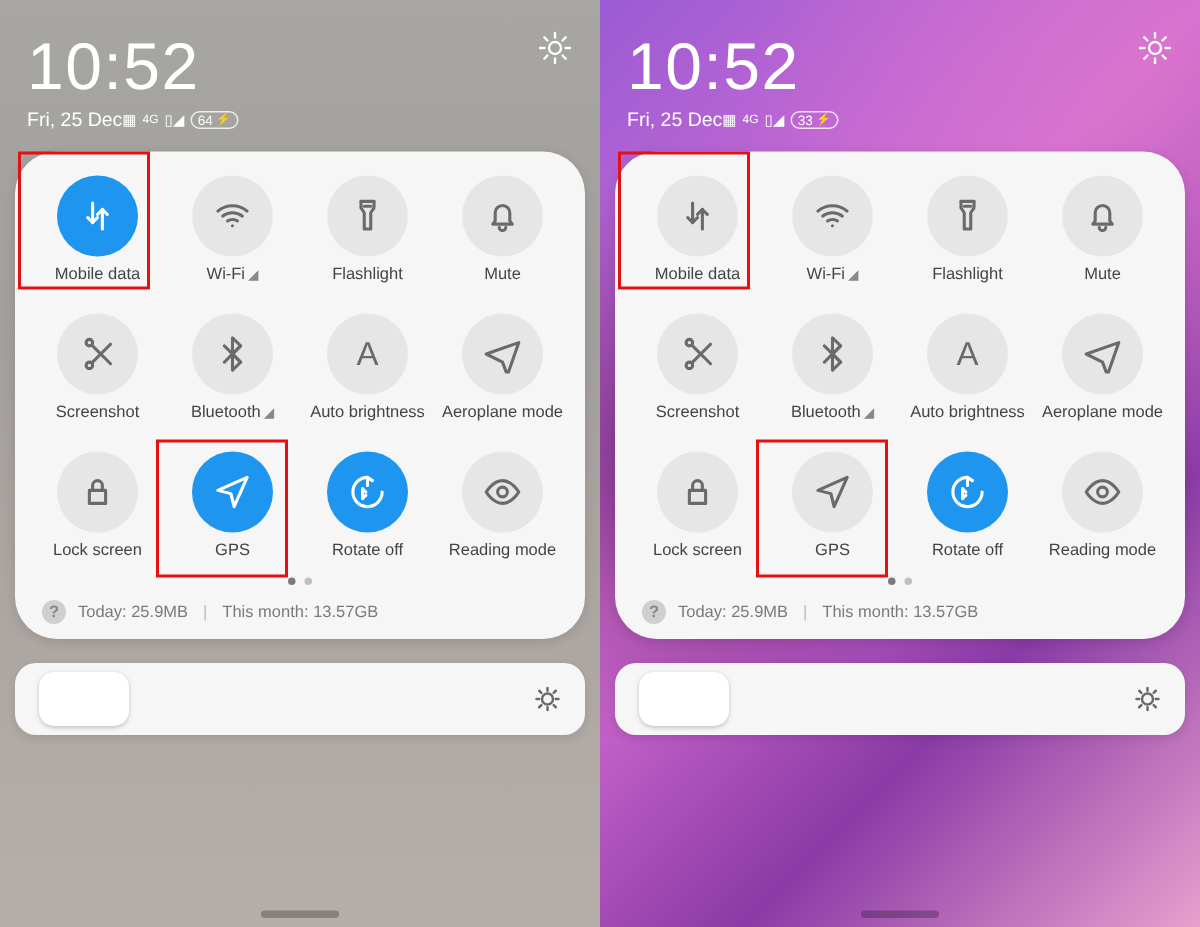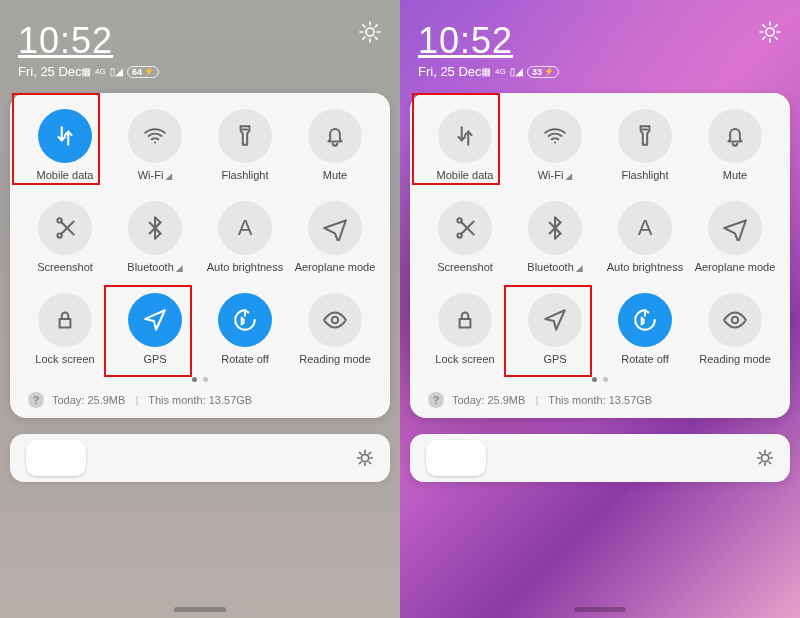--- a/index.html
+++ b/index.html
@@ -22,35 +22,35 @@
   .phone.right::before{
     content:''; position:absolute; inset:0;
     background: radial-gradient(circle at 10% 50%, rgba(80,20,90,.6), transparent 40%),
                 radial-gradient(circle at 90% 10%, rgba(220,120,200,.5), transparent 40%);
   }
   .status {
     position: relative;
     padding: 20px 18px 6px 18px;
     color: #fff;
   }
-  .time { font-size: 36px; font-weight: 300; letter-spacing: 1px; text-decoration: underline; }
+  .time { font-size: 44px; font-weight: 300; letter-spacing: 1px; }
   .date-row { display:flex; align-items:center; margin-top:2px;}
   .date { font-size: 13px; }
   .gear { width:24px; height:24px; color:#fff; }
   .sys-icons { display:flex; gap:4px; align-items:center; font-size:10px; color:#fff; }
   .batt {
     display:inline-flex; align-items:center; gap:2px;
     border:1px solid rgba(255,255,255,.8); border-radius:8px;
-    padding:0 4px; font-size:9px; font-weight:700;
+    padding:0 4px; font-size:9px; font-weight:400;
   }
   .panel {
     position:relative;
     margin: 8px 10px 0 10px;
     background: #f6f6f6;
-    border-radius: 16px;
+    border-radius: 28px;
     padding: 14px 10px 8px 10px;
     box-shadow: 0 2px 8px rgba(0,0,0,.12);
   }
   .grid {
     display:grid;
     grid-template-columns: repeat(4, 1fr);
     row-gap: 16px;
   }
   .tile {
     display:flex; flex-direction:column; align-items:center;

